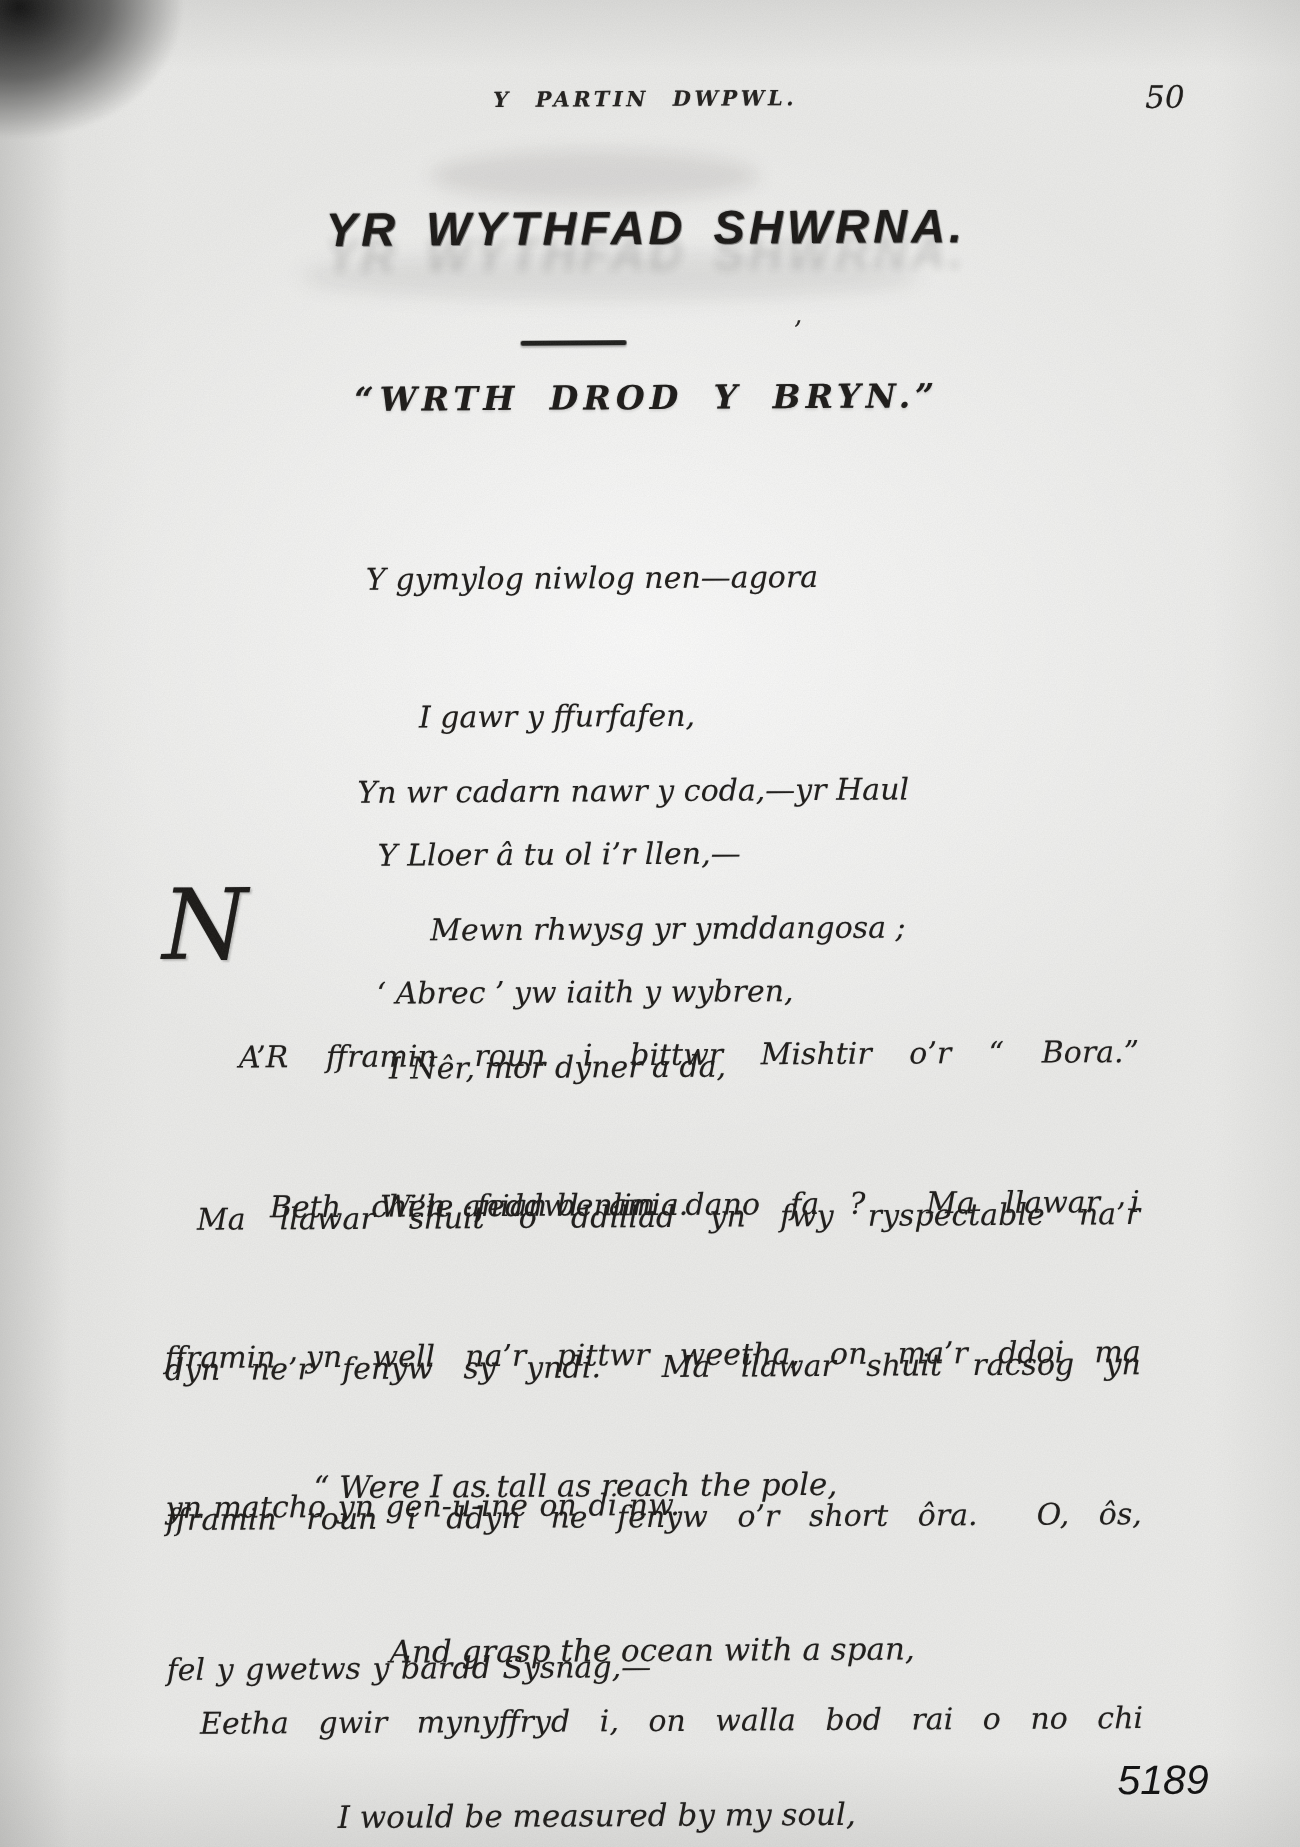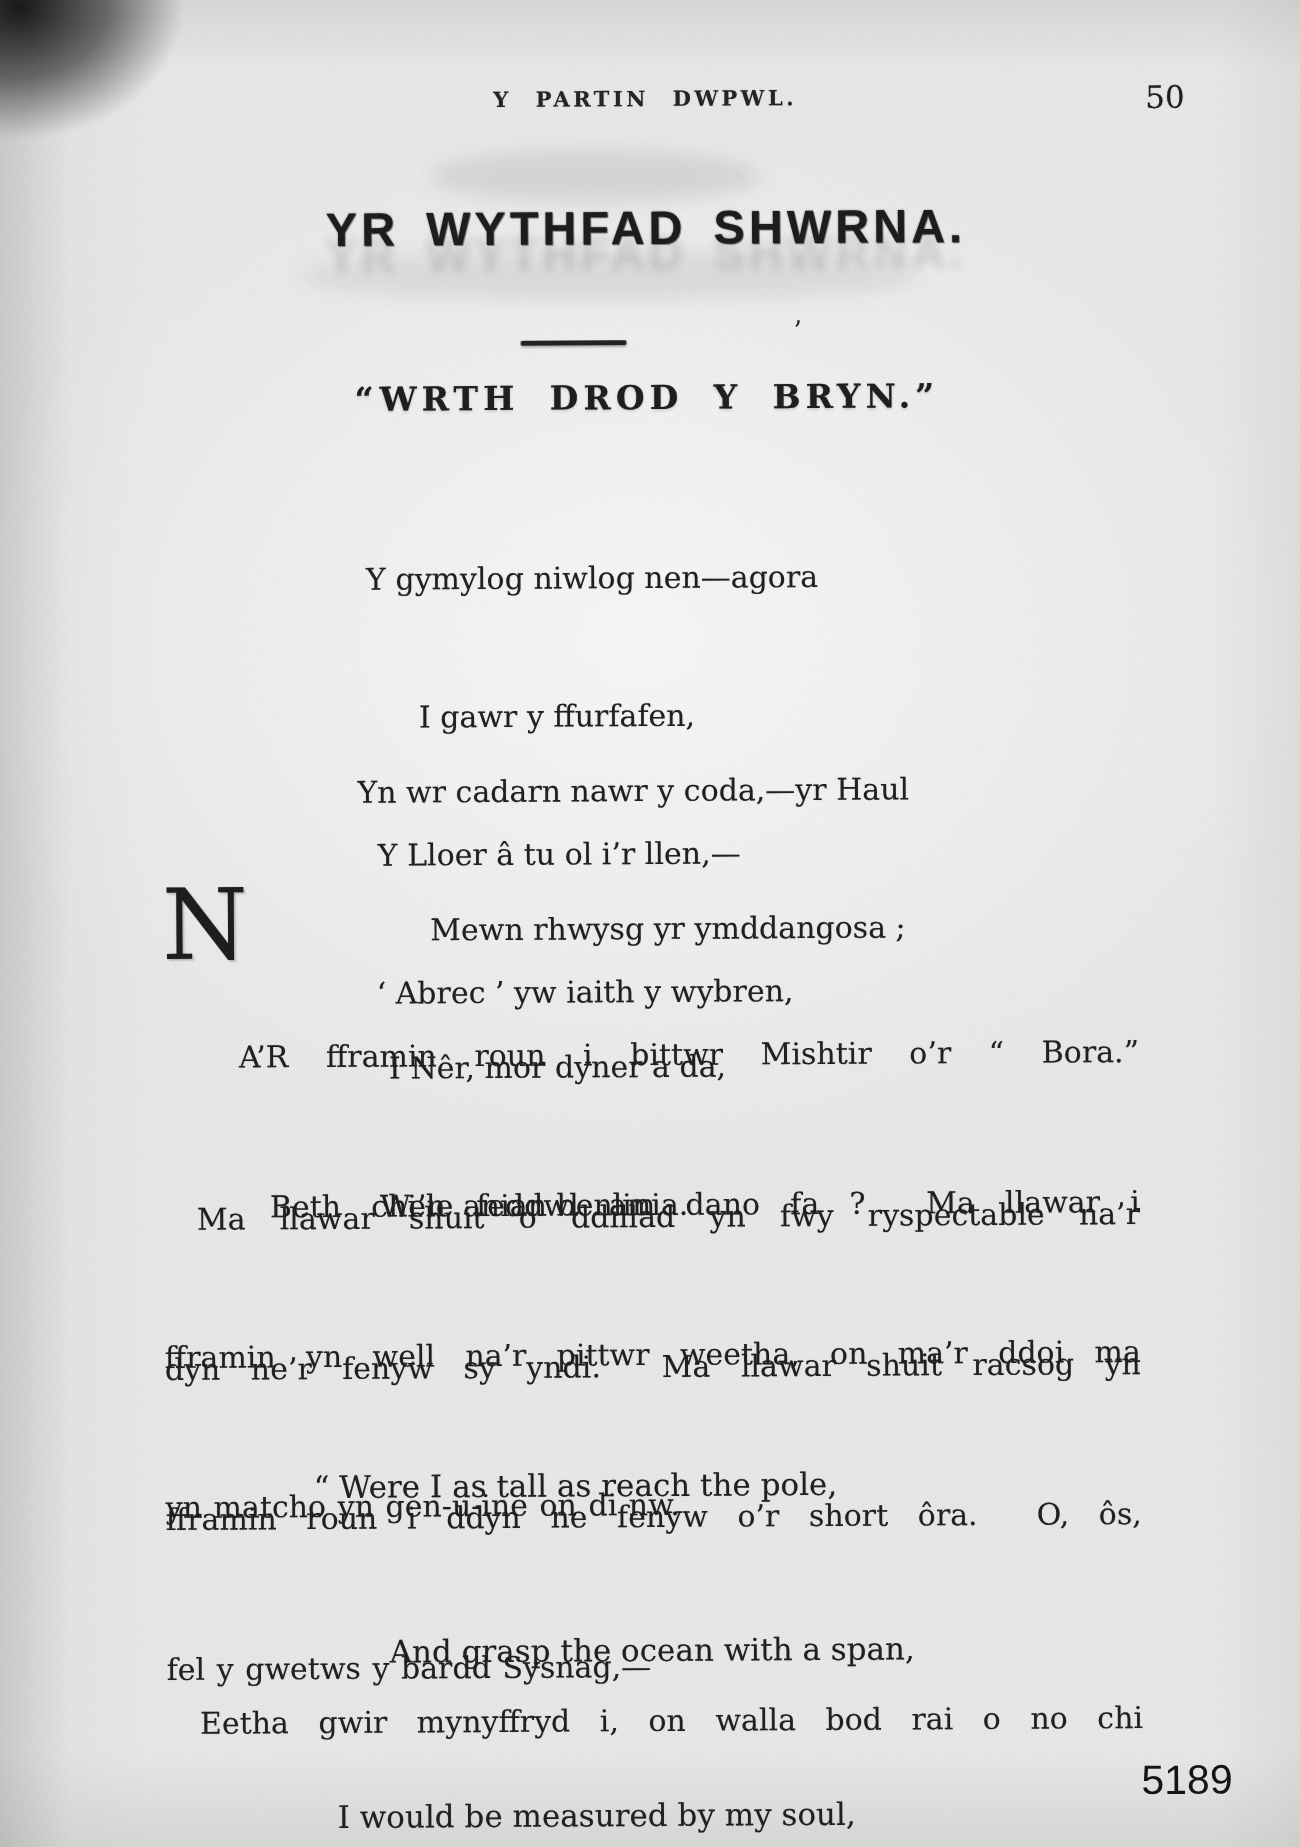--- a/index.html
+++ b/index.html
@@ -10,20 +10,21 @@
     overflow:hidden;
     background:
       radial-gradient(ellipse 950px 750px at 640px 640px, rgba(255,255,255,0.80), rgba(255,255,255,0) 72%),
       linear-gradient(to right, rgba(130,130,128,0.30), rgba(190,190,188,0.10) 70px, rgba(0,0,0,0) 150px),
       linear-gradient(to left, rgba(165,165,163,0.16), rgba(0,0,0,0) 85px),
       linear-gradient(to bottom, rgba(150,150,148,0.20), rgba(0,0,0,0) 70px),
       linear-gradient(to top, rgba(148,148,146,0.20), rgba(0,0,0,0) 95px),
       #ebebe9;
     font-family:"DejaVu Serif", serif;
     color:#1c1a18;
+    font-style:italic;
   }
   .corner-shadow{
     position:absolute;left:-45px;top:-45px;width:230px;height:185px;
     background:radial-gradient(ellipse at 28% 28%, rgba(8,8,8,0.95) 0%, rgba(8,8,8,0.55) 38%, rgba(8,8,8,0) 70%);
     filter:blur(2px);
   }
   .smudge{position:absolute;border-radius:50%;pointer-events:none;}
   .smudge-header{left:430px;top:150px;width:330px;height:52px;background:rgba(45,42,40,0.10);filter:blur(9px);}
   .smudge-title{left:300px;top:252px;width:620px;height:48px;background:rgba(45,42,40,0.09);filter:blur(10px);}
   .content{position:absolute;left:0;top:0;width:1300px;height:1847px;
@@ -75,21 +76,21 @@
   .para-2{top:1092px;}
   .para-3{top:1596px;}
   .first-indent{padding-left:33px;}
 
   .verse{position:absolute;left:310px;top:1348px;font-size:31px;line-height:55px;
     white-space:pre-wrap;text-shadow:0 0 1px rgba(0,0,0,0.35);}
   .ev-l2{margin-left:75px;} .ev-l3{margin-left:22px;}
 
   .scan-number{
     position:absolute;left:1112px;top:1760px;
-    font-family:"Liberation Sans", sans-serif;font-size:41px;color:#0e0e0e;margin-left:24px;
+    font-family:"Liberation Sans", sans-serif;font-size:41px;color:#0e0e0e;
   }
   .grain{position:absolute;left:0;top:0;opacity:0.5;pointer-events:none;}
 </style>
 </head>
 <body>
 
 <div class="page">
 
   <div class="corner-shadow"></div>
   <div class="smudge smudge-header"></div>

